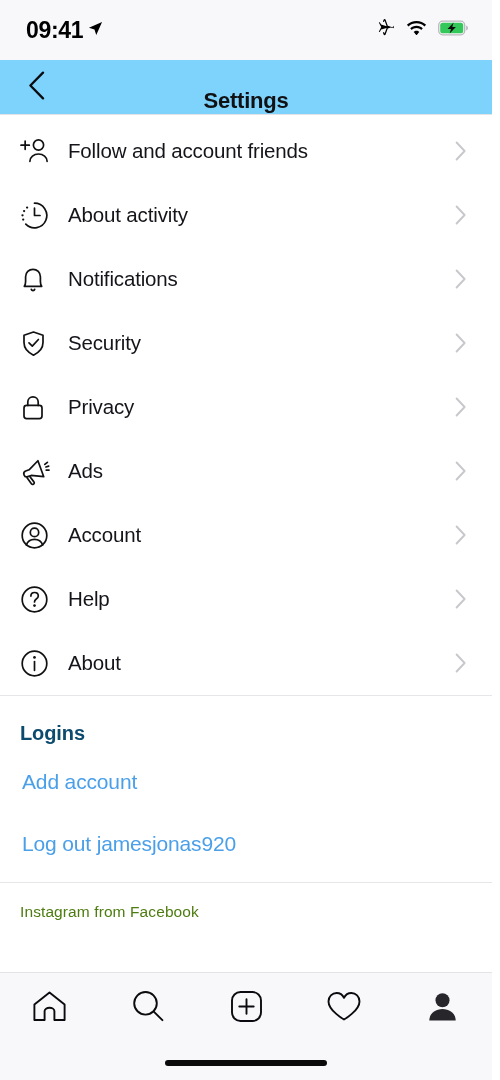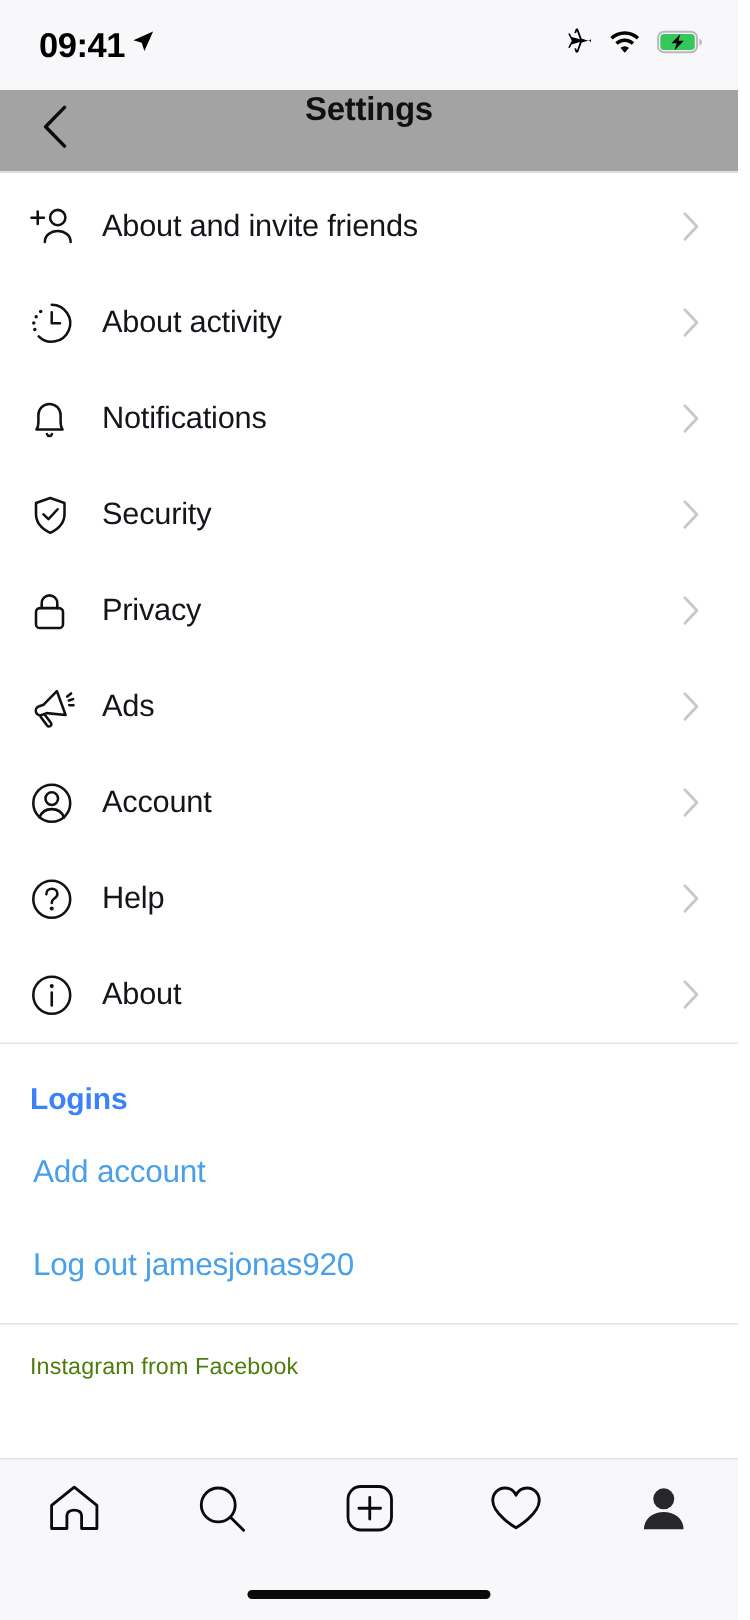--- a/index.html
+++ b/index.html
@@ -19,22 +19,22 @@
     display:flex; align-items:center; justify-content:space-between;
     padding:0 22px 0 26px;
   }
   .status-left { display:flex; align-items:center; gap:5px; }
   .clock { font-size:23px; font-weight:bold; letter-spacing:-0.3px; color:#000; }
   .loc-arrow { display:block; }
   .status-right { display:flex; align-items:center; gap:11px; }
 
   
   .navbar {
-    height:55px; flex:0 0 55px; background:#a3a3a3;
-    position:relative; display:flex; align-items:flex-start;
+    height:55px; flex:0 0 55px; background:#7dd3fc;
+    position:relative; display:flex; align-items:flex-end;
     border-bottom:1px solid #e3e2e6;
   }
   .back-btn { position:absolute; left:14px; top:0; bottom:0; width:44px;
               display:flex; align-items:center; justify-content:center; cursor:pointer; }
   .nav-title { width:100%; text-align:center; font-size:22px; font-weight:bold;
                letter-spacing:-0.2px; color:#111114; }
 
   
   .list { flex:0 0 auto; background:#fff; padding-top:4px; }
   .row {
@@ -42,21 +42,21 @@
     padding:0 20px 0 20px; cursor:pointer; background:#fff;
   }
   .row-icon { width:34px; flex:0 0 34px; display:flex; align-items:center; justify-content:flex-start; }
   .row-label { flex:1 1 auto; font-size:20.5px; color:#14141a; letter-spacing:-0.15px;
                padding-left:14px; }
   .row-chev { flex:0 0 auto; display:flex; align-items:center; padding-right:5px; }
 
   
   .section-divider { height:1px; background:#e6e5e9; width:100%; }
   .logins { background:#fff; }
-  .logins-title { font-size:20px; font-weight:bold; color:#3b82f6;
+  .logins-title { font-size:20px; font-weight:bold; color:#0c4a6e;
                   padding:26px 20px 0 20px; letter-spacing:-0.1px; }
   .login-link { font-size:21px; color:#4a9fe9; padding:25px 20px 0 22px;
                 letter-spacing:-0.15px; cursor:pointer; }
   .login-link.second { padding-top:38px; padding-bottom:26px; }
   .footnote { font-size:15.5px; color:#4d7c0f; padding:20px 20px 0 20px; letter-spacing:0.1px; }
 
   
   .spacer { flex:1 1 auto; background:#fff; }
   .tabbar {
     flex:0 0 108px; height:108px; background:#f8f7fa;
@@ -121,21 +121,21 @@
   <div class="list">
 
     <div class="row">
       <div class="row-icon">
         <svg width="30" height="28" viewBox="0 0 30 28">
           <circle cx="18.5" cy="8" r="5.1" fill="none" stroke="#111114" stroke-width="1.7"></circle>
           <path d="M9.9 24.3c0-4.3 3.9-7.3 8.6-7.3s8.6 3 8.6 7.3" fill="none" stroke="#111114" stroke-width="1.7" stroke-linecap="round"></path>
           <path d="M1 8.2 H9.3 M5.15 4.05 V12.35" stroke="#111114" stroke-width="1.7" stroke-linecap="round"></path>
         </svg>
       </div>
-      <div class="row-label">About and invite friends</div>
+      <div class="row-label">Follow and account friends</div>
       <div class="row-chev">
         <svg width="12" height="20" viewBox="0 0 12 20">
             <path d="M1.6 1.5 L9.6 10 L1.6 18.5" fill="none" stroke="#c8c7cc" stroke-width="1.9" stroke-linecap="round" stroke-linejoin="round"></path>
           </svg>
       </div>
     </div>
 
     <div class="row">
       <div class="row-icon">
         <svg width="29" height="29" viewBox="0 0 29 29">

